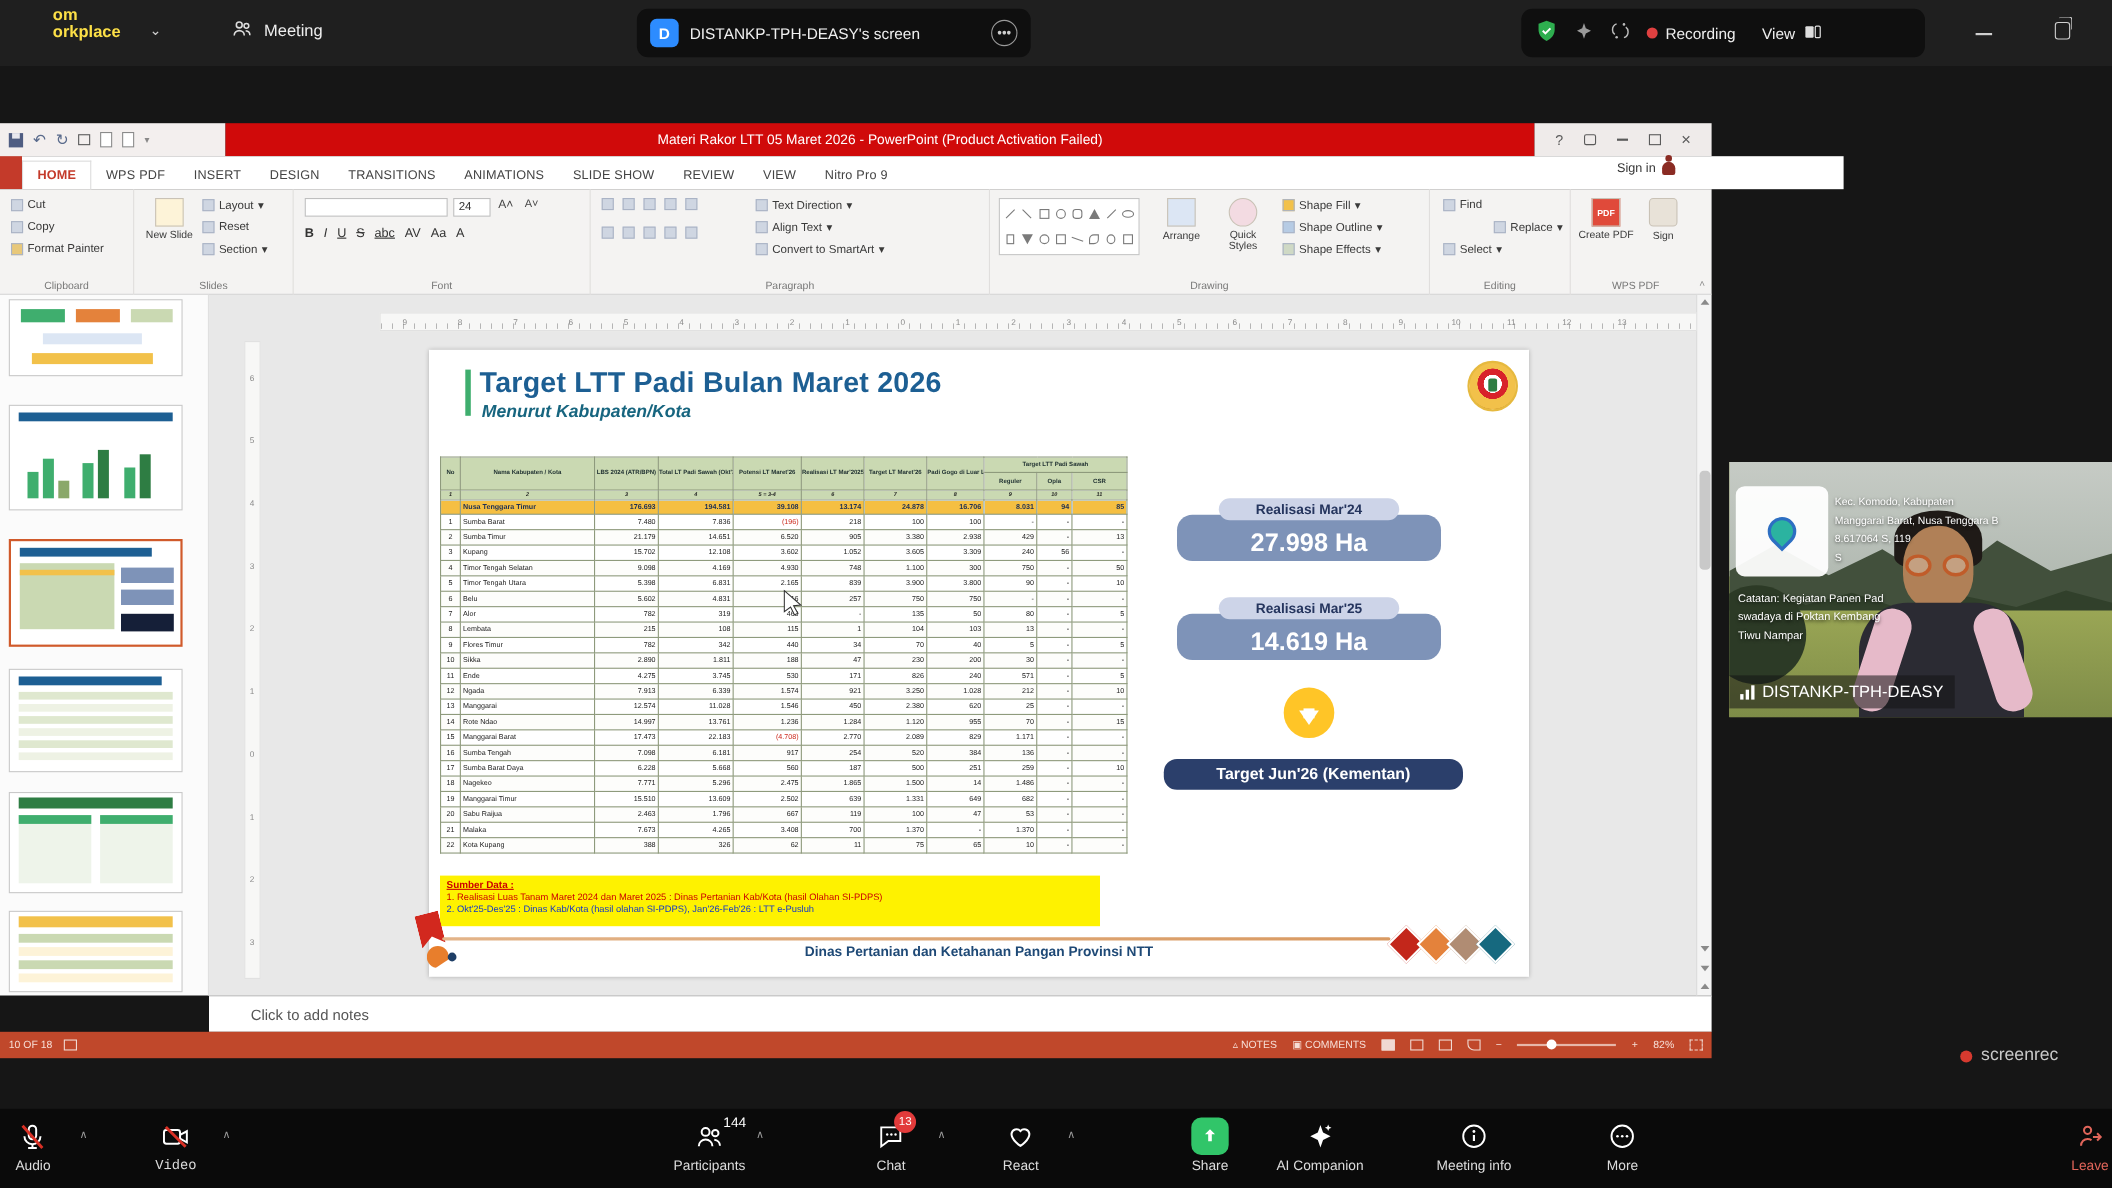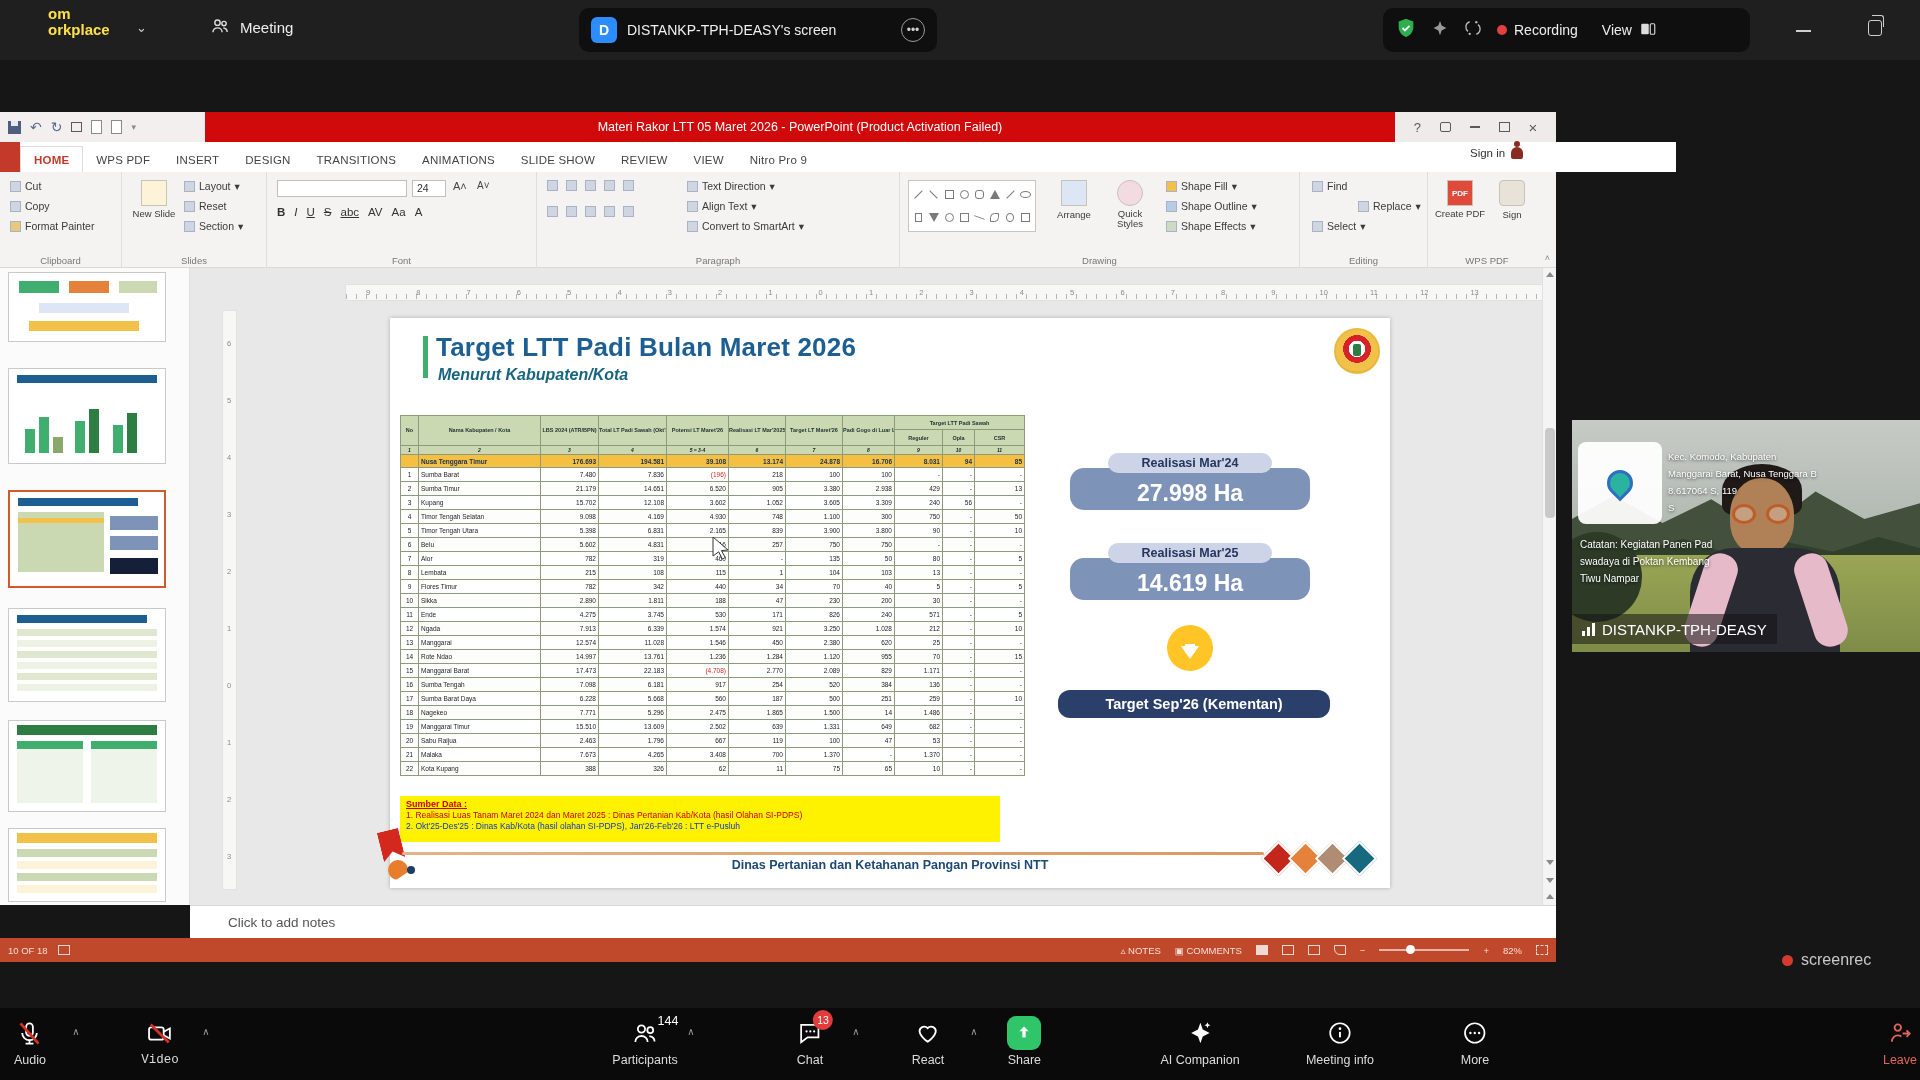--- a/index.html
+++ b/index.html
@@ -855,21 +855,21 @@
         </tbody>
       </table>
 
     <div class="stat-label" style="left:718px;top:135px;">Realisasi Mar'24</div>
     <div class="stat-box" style="left:680px;top:150px;">27.998 Ha</div>
     <div class="stat-label" style="left:718px;top:225px;">Realisasi Mar'25</div>
     <div class="stat-box" style="left:680px;top:240px;">14.619 Ha</div>
     <div id="down-arrow" class="abs">
         <span class="arr-down"></span>
       </div>
-    <div id="target-label" class="abs">Target Sep'26 (Kementan)</div>
+    <div id="target-label" class="abs">Target Jun'26 (Kementan)</div>
 
     <div id="source-box" class="abs">
       <div id="source-heading">Sumber Data :</div>
       <div class="source-line1">1. Realisasi Luas Tanam Maret 2024 dan Maret 2025 : Dinas Pertanian Kab/Kota (hasil Olahan SI-PDPS)</div>
       <div class="source-line2">2. Okt'25-Des'25 : Dinas Kab/Kota (hasil olahan SI-PDPS), Jan'26-Feb'26 : LTT e-Pusluh</div>
     </div>
     <div id="bookmark" class="abs"></div>
     <div id="footer-line" class="abs"></div>
     <div id="slide-footer" class="abs">Dinas Pertanian dan Ketahanan Pangan Provinsi NTT</div>
     <div class="diamond" style="left:876px;top:528px;background:#c3271b;"></div>
@@ -1013,21 +1013,21 @@
       <span class="tb-chevron" style="left: 856px;">∧</span>
       <div class="tb-item" style="left: 928px;">
         <div class="tb-ico">
           <svg viewBox="0 0 24 24" width="26" height="26">
             <path d="M12 20s-7.5-4.8-7.5-10A4.3 4.3 0 0 1 12 7.6 4.3 4.3 0 0 1 19.5 10c0 5.2-7.5 10-7.5 10z" fill="none" stroke="#fff" stroke-width="1.7"></path>
           </svg>
         </div>
         <div>React</div>
       </div>
       <span class="tb-chevron" style="left: 974px;">∧</span>
-      <div class="tb-item" style="left: 1024px; align-items: flex-end;">
+      <div class="tb-item" style="left: 1100px;">
         <div class="tb-ico">
           <span class="share-bg">
             <svg viewBox="0 0 24 24" width="22" height="22">
               <path d="M12 5l5 5h-3.2v7h-3.6v-7H7z" fill="#fff"></path>
             </svg>
           </span>
         </div>
         <div>Share</div>
       </div>
       <div class="tb-item" style="left: 1200px;">

